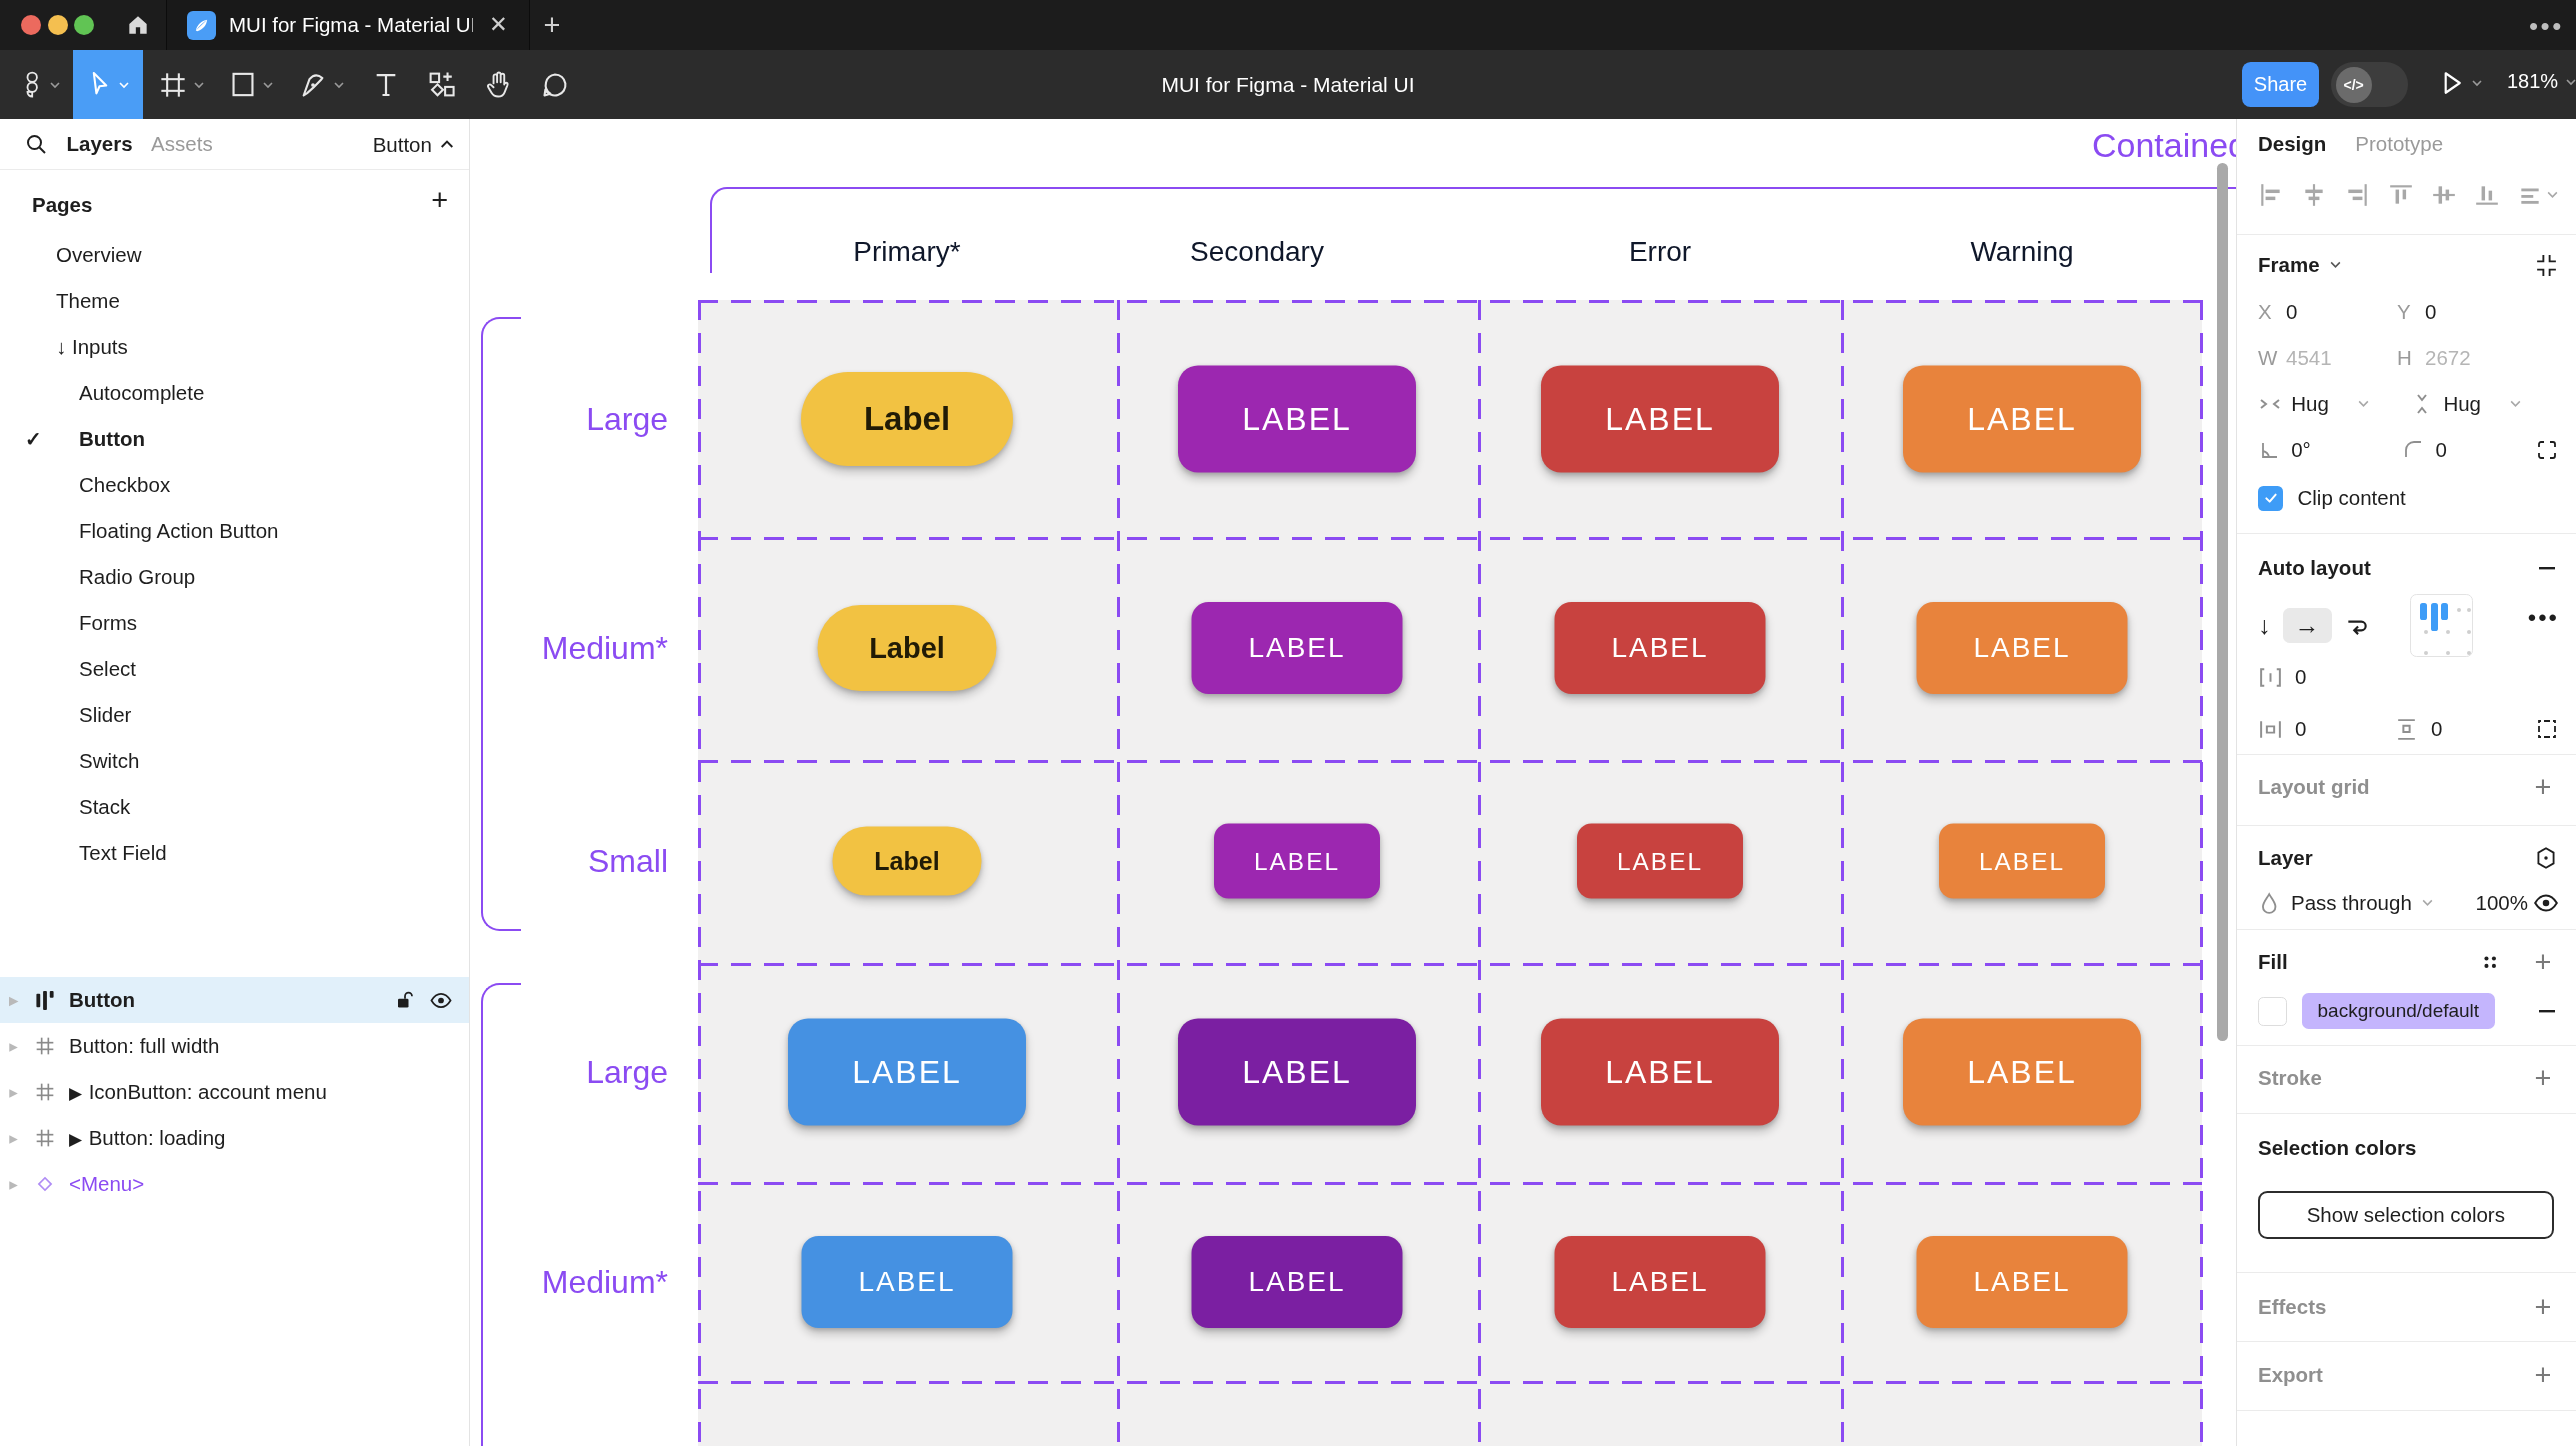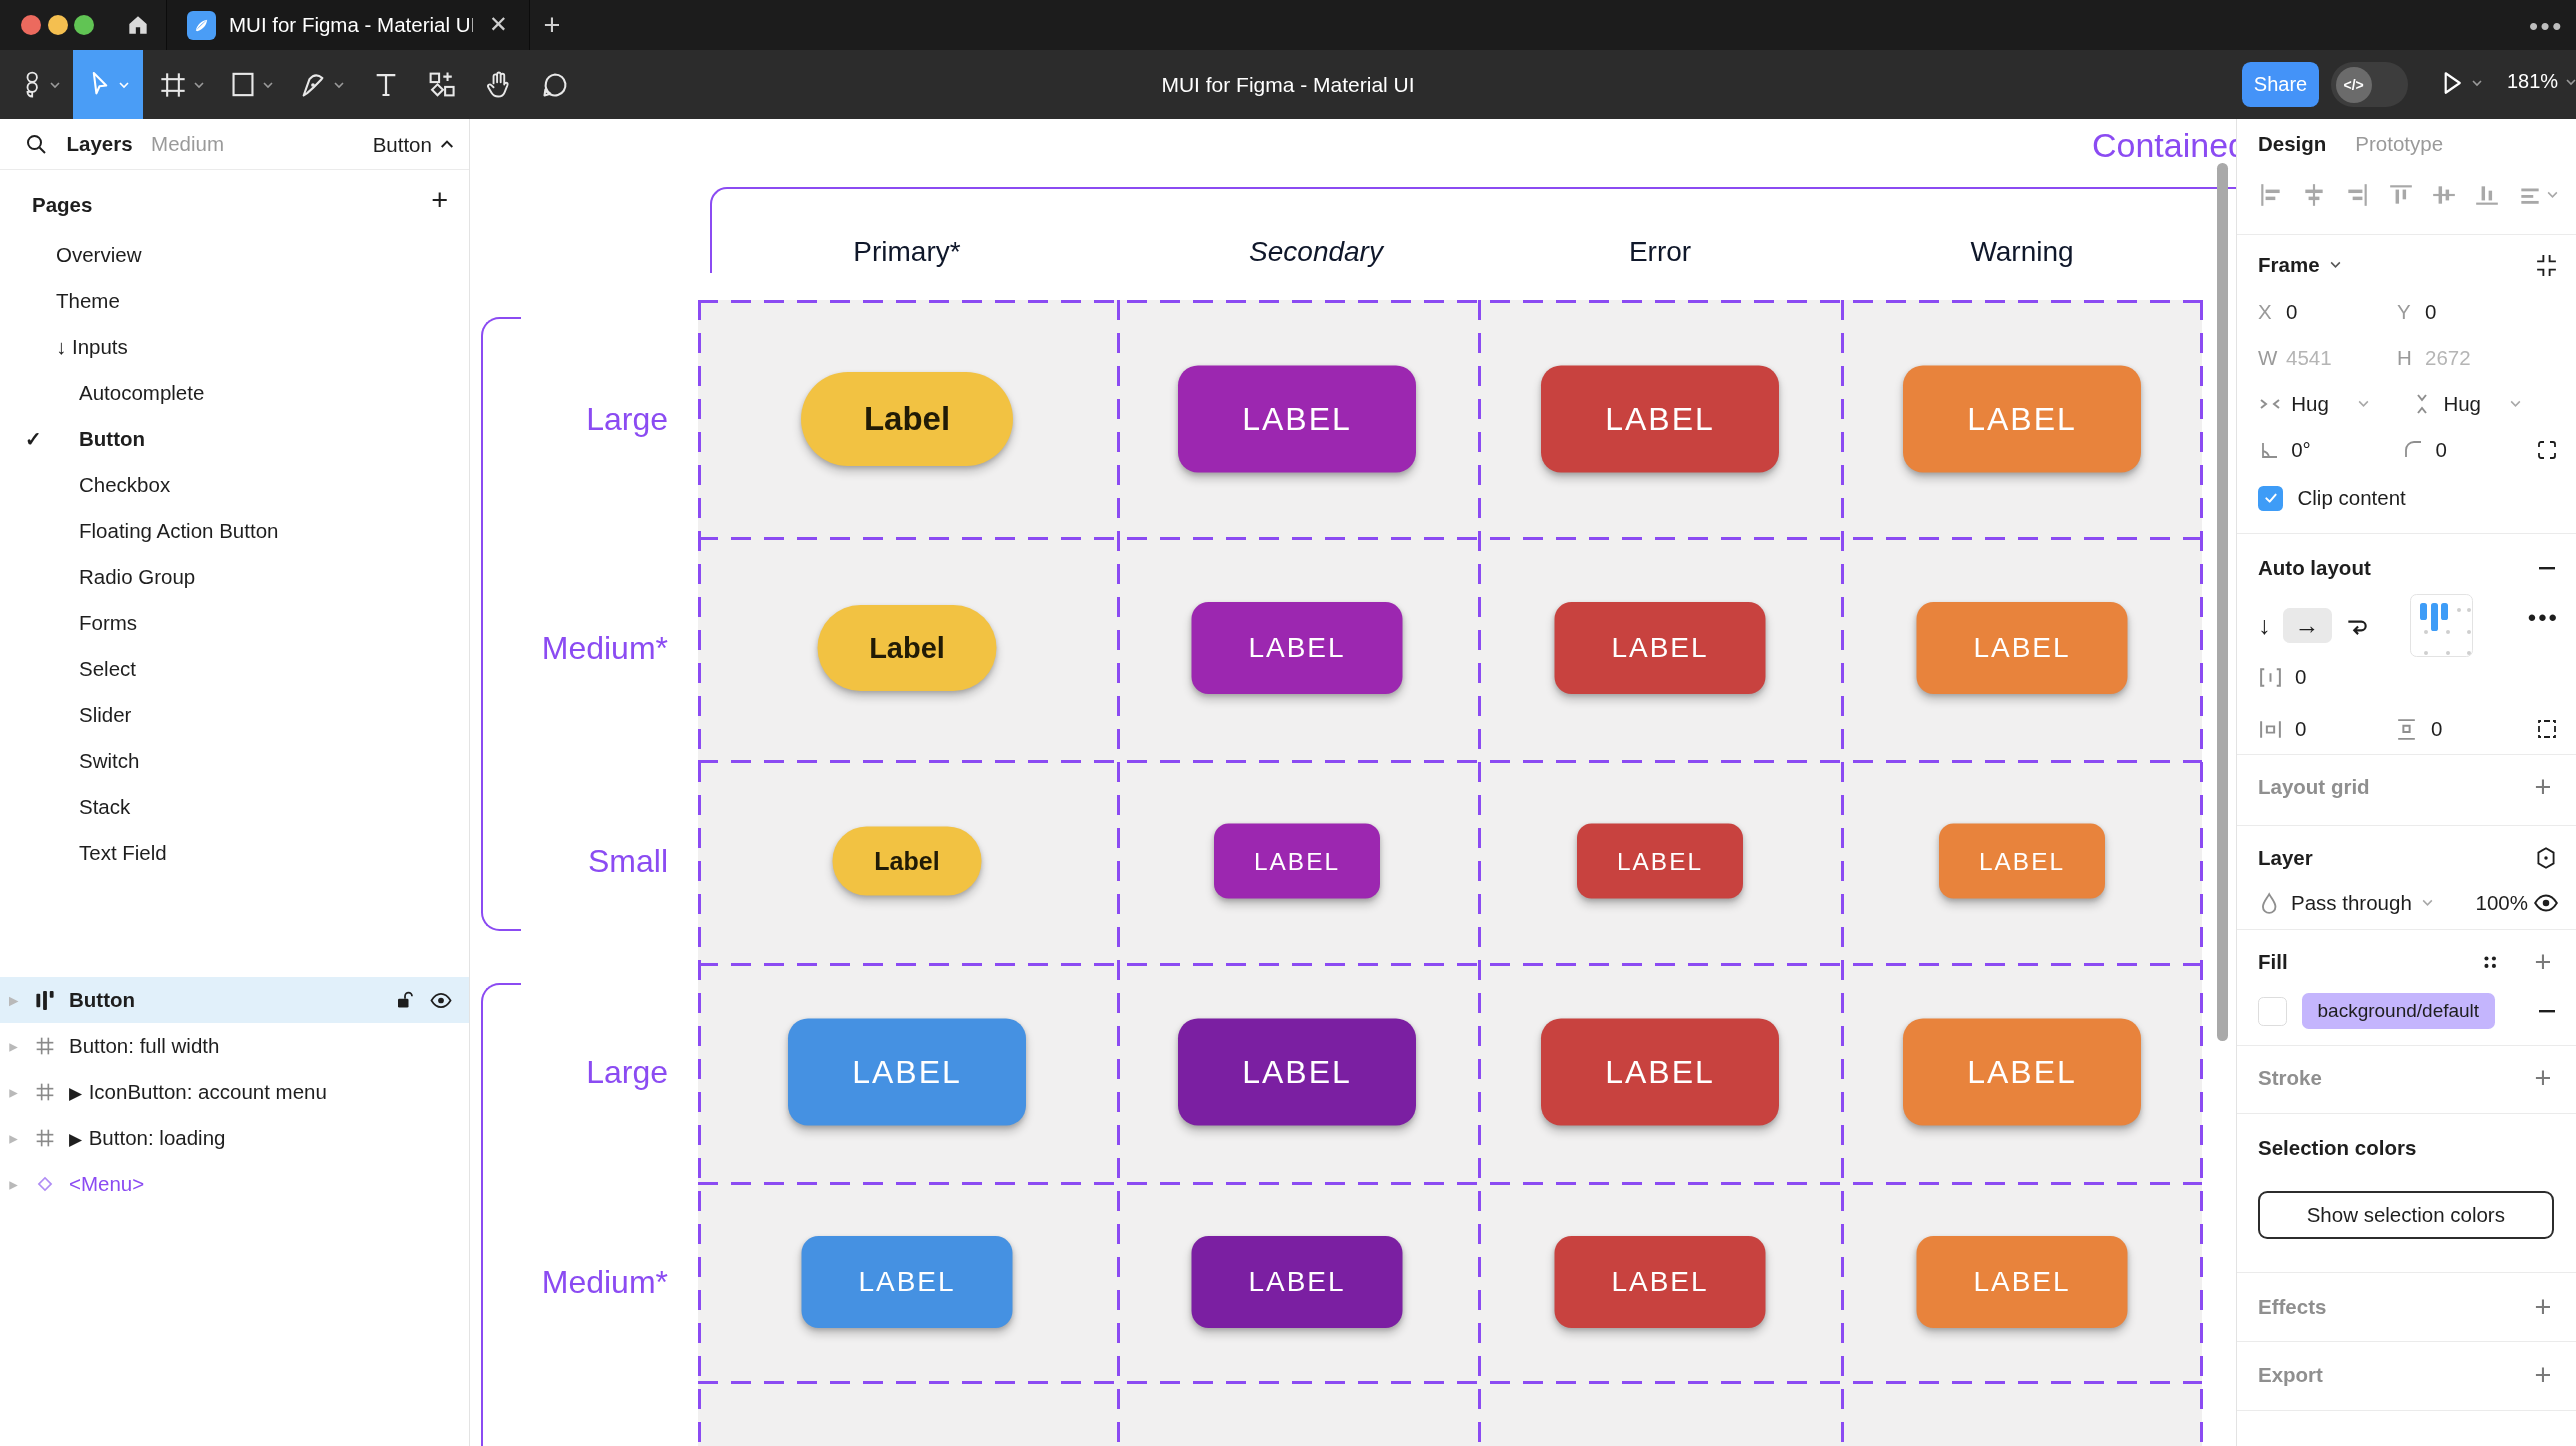--- a/index.html
+++ b/index.html
@@ -222,21 +222,21 @@
     </div>
   </div>
 
   <div id="sidebar">
     <div id="sb-head">
       <svg class="gi" style="margin-left:24px" width="24" height="24" viewBox="0 0 24 24">
         <circle cx="10.5" cy="10.5" r="6.5" fill="none" stroke="#1E1E1E" stroke-width="2"></circle>
           <line x1="15.5" y1="15.5" x2="21" y2="21" stroke="#1E1E1E" stroke-width="2"></line>
       </svg>
       <span class="tabname tab-active">Layers</span>
-      <span class="tabname tab-idle">Medium</span>
+      <span class="tabname tab-idle">Assets</span>
       <div id="page-chooser">
         <span>Button</span>
         <svg width="16" height="10.6" viewBox="0 0 18 12">
             <polyline points="3,9 9,3 15,9" fill="none" stroke="#1E1E1E" stroke-width="2.2"></polyline>
           </svg>
       </div>
     </div>
     <div id="pages-header">
       <span class="t">Pages</span>
       <div id="pages-plus">+</div>
@@ -357,21 +357,21 @@
         </div>
       </div>
   </div>
 
   <div id="canvas">
     <div id="vgrid-bg"></div>
     <div id="frame-title">Contained</div>
     <div id="frame-edge"></div>
     <div id="col-heads">
         <div class="col-head" style="left: 437px;">Primary*</div>
-        <div class="col-head" style="left: 846px; font-style: italic;">Secondary</div>
+        <div class="col-head" style="left: 787px;">Secondary</div>
         <div class="col-head" style="left: 1190px;">Error</div>
         <div class="col-head" style="left: 1552px;">Warning</div>
       </div>
     <div id="row-labs">
         <div class="row-lab" style="top: 300px;">Large</div>
         <div class="row-lab" style="top: 529px;">Medium*</div>
         <div class="row-lab" style="top: 742px;">Small</div>
         <div class="row-lab" style="top: 953px;">Large</div>
         <div class="row-lab" style="top: 1163px;">Medium*</div>
       </div>

